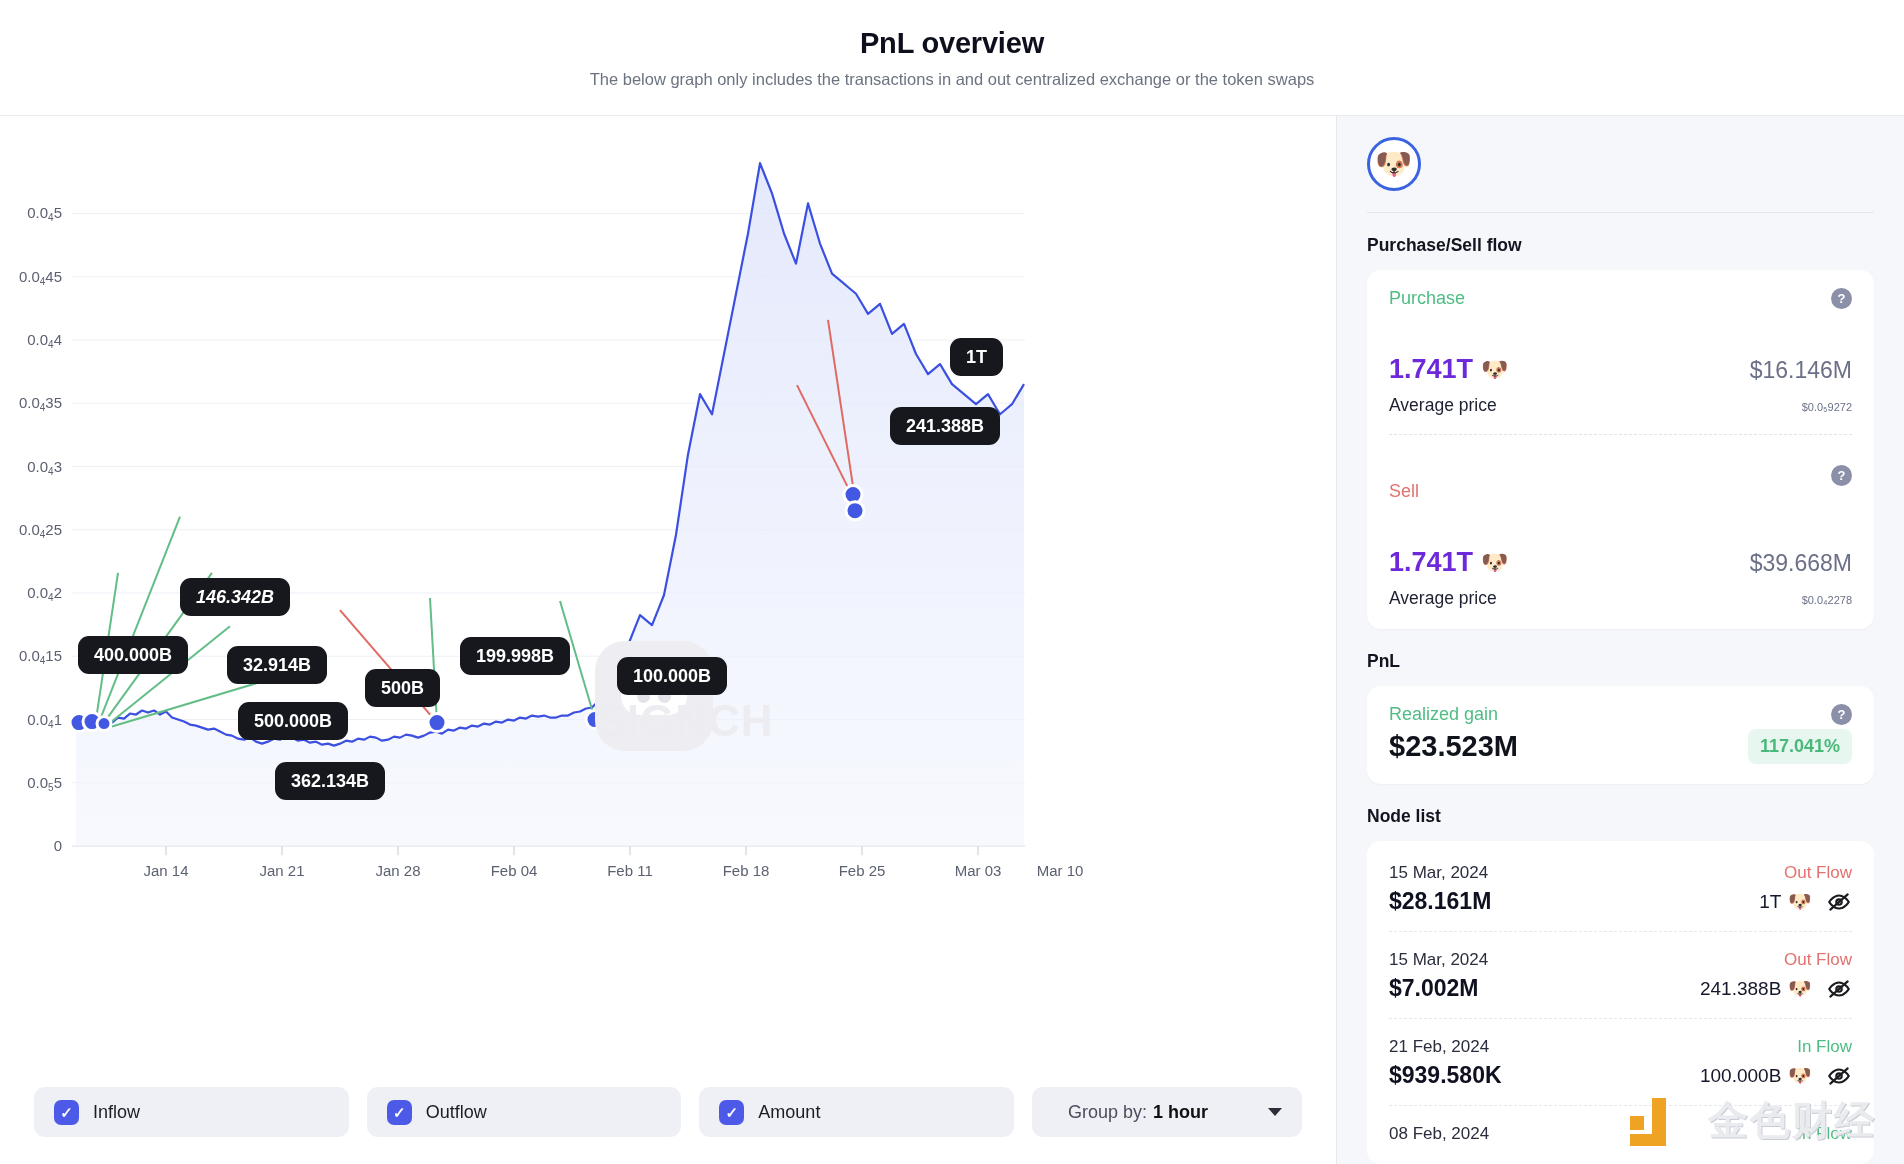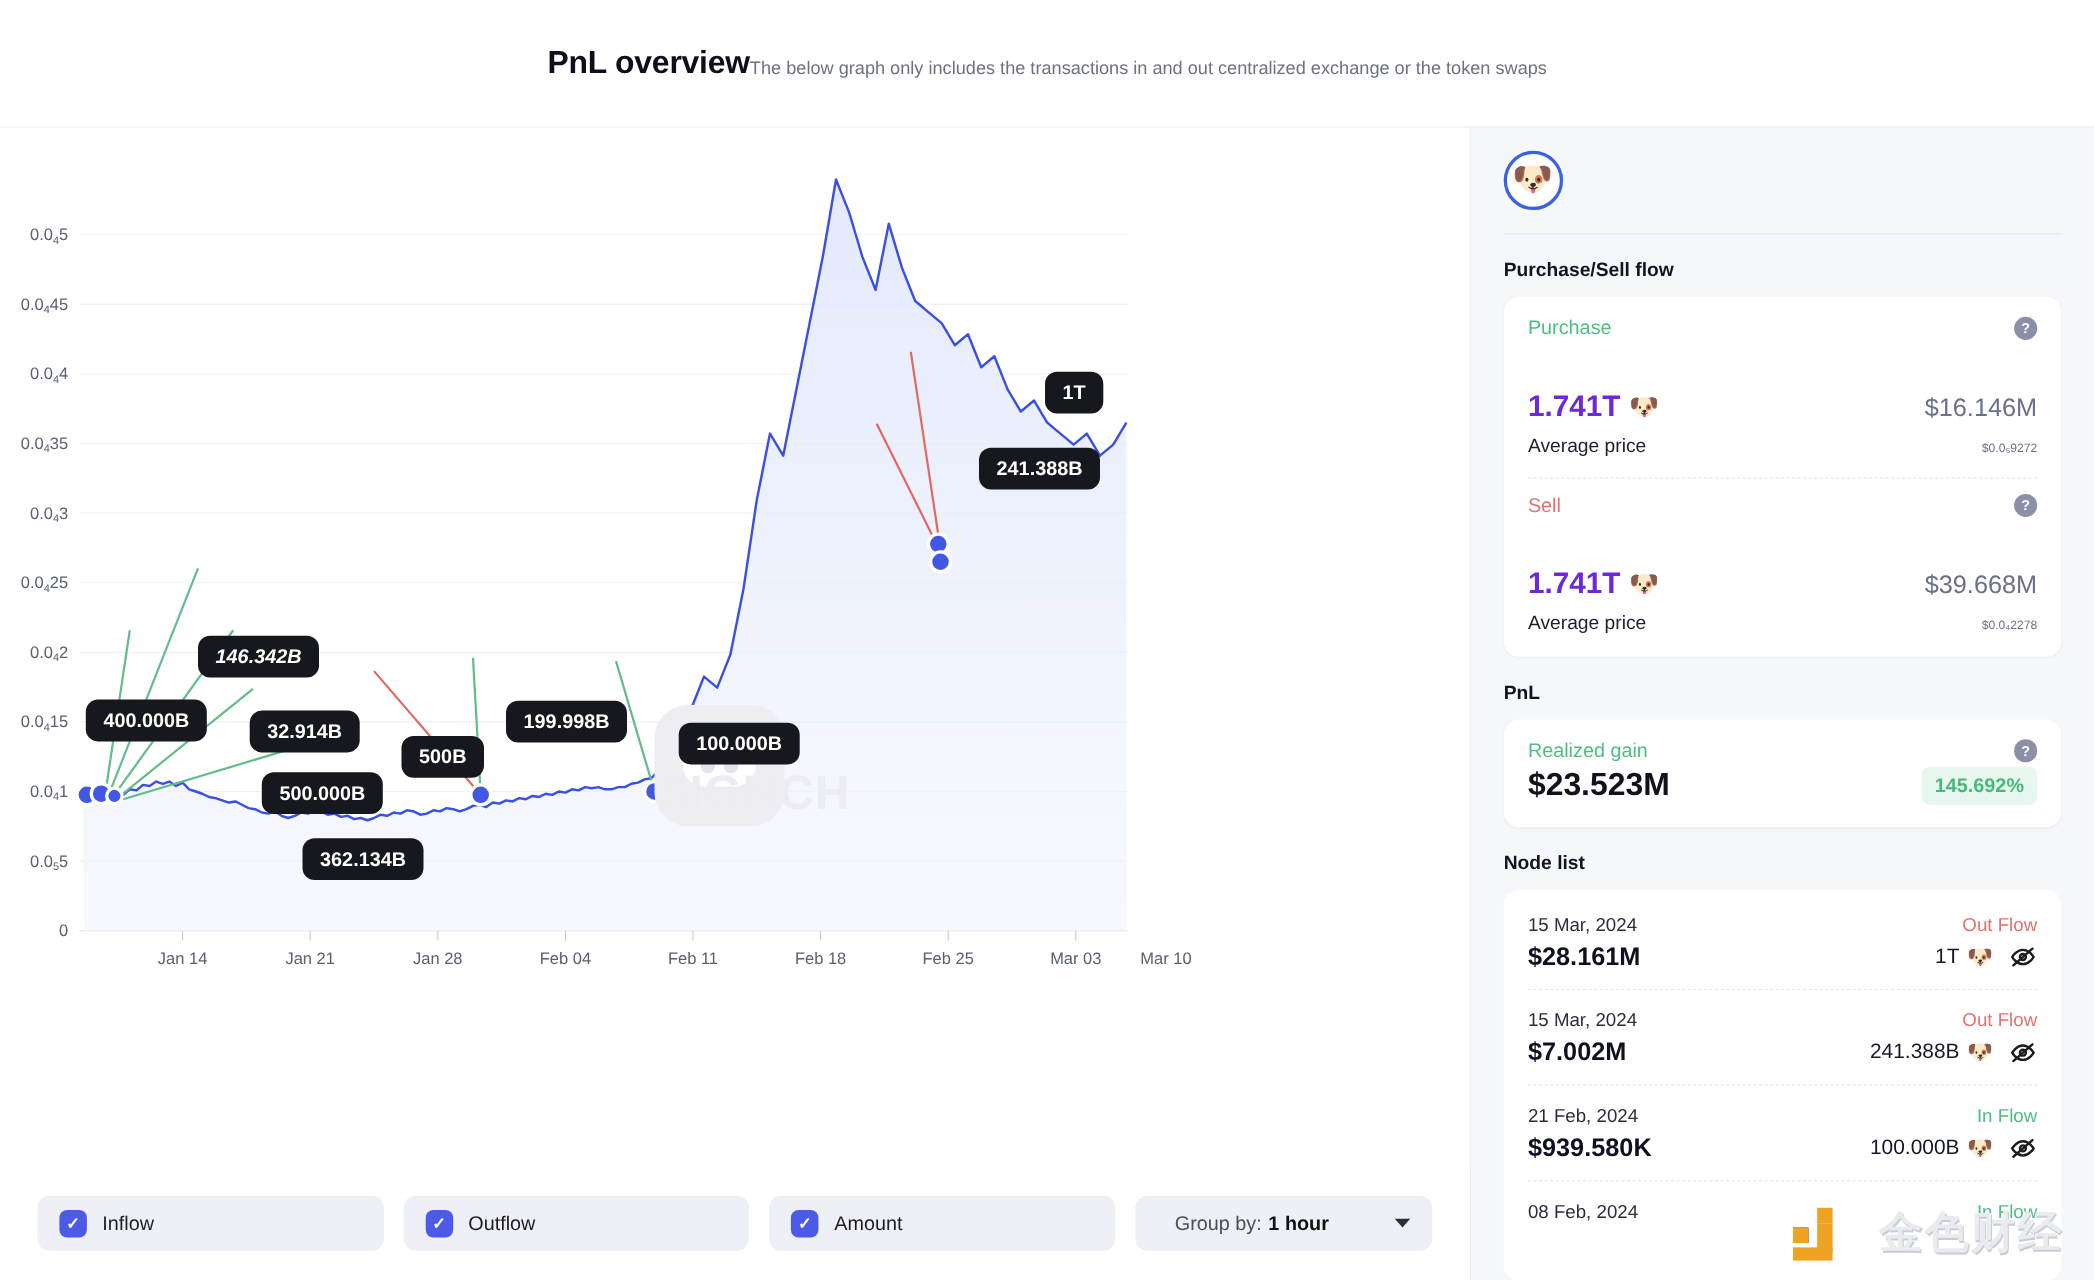--- a/index.html
+++ b/index.html
@@ -8,21 +8,21 @@
     font-family: "Liberation Sans", sans-serif;
     background: #ffffff;
     overflow: hidden;
   }
   .app { width: 1904px; height: 1164px; display: flex; flex-direction: column; }
 
   
   .header {
     height: 116px; flex: 0 0 116px;
     border-bottom: 1px solid #e9eaee;
-    display: flex; flex-direction: row;
+    display: flex; flex-direction: column;
     align-items: center; justify-content: center;
     background: #fff;
   }
   .page-title { font-size: 29px; font-weight: 700; color: #0d0f1c; letter-spacing: -0.2px; }
   .page-subtitle { font-size: 16.5px; color: #6b7280; margin-top: 10px; }
 
   
   .body { flex: 1; display: flex; min-height: 0; }
 
   
@@ -108,21 +108,21 @@
   .section-title { font-size: 17.5px; font-weight: 700; color: #12141f; margin: 22px 0 14px; }
 
   .card {
     background: #fff; border-radius: 14px; padding: 18px 22px 20px;
     box-shadow: 0 1px 2px rgba(16,24,40,.04);
   }
   .flow-block { position: relative; }
   .flow-head { display:flex; justify-content: space-between; align-items:center; }
   .flow-label { font-size: 18px; }
   .flow-label.buy { color: #4fbd83; }
-  .flow-label.sell { color: #e2726e; }
+  .flow-label.sell { color: #e2726e; margin-top: 32px; }
   .qmark {
     width: 21px; height: 21px; border-radius: 50%;
     background: #8b90a8; color:#fff; font-size: 13px; font-weight: 700;
     display:flex; align-items:center; justify-content:center;
   }
   .flow-main { display:flex; justify-content: space-between; align-items: baseline; margin-top: 6px; }
   .flow-amt { font-size: 27px; font-weight: 700; color: #6d28d9; display:flex; align-items:center; gap:8px; }
   .flow-amt .emoji { font-size: 22px; }
   .flow-usd { font-size: 23px; color: #6b7087; margin-top: 42px; }
   .flow-sub { display:flex; justify-content: space-between; align-items: baseline; margin-top: 10px; }
@@ -362,21 +362,21 @@
 
       <div class="section-title">PnL</div>
 
       <div class="card">
         <div class="flow-head">
           <span class="flow-label buy">Realized gain</span>
           <span class="qmark">?</span>
         </div>
         <div class="gain-main">
           <span class="gain-amt">$23.523M</span>
-          <span class="gain-pct">145.692%</span>
+          <span class="gain-pct">117.041%</span>
         </div>
       </div>
 
       <div class="section-title">Node list</div>
 
       <div class="node-card">
 
         <div class="node-row">
           <div class="node-top">
             <span class="node-date">15 Mar, 2024</span>

